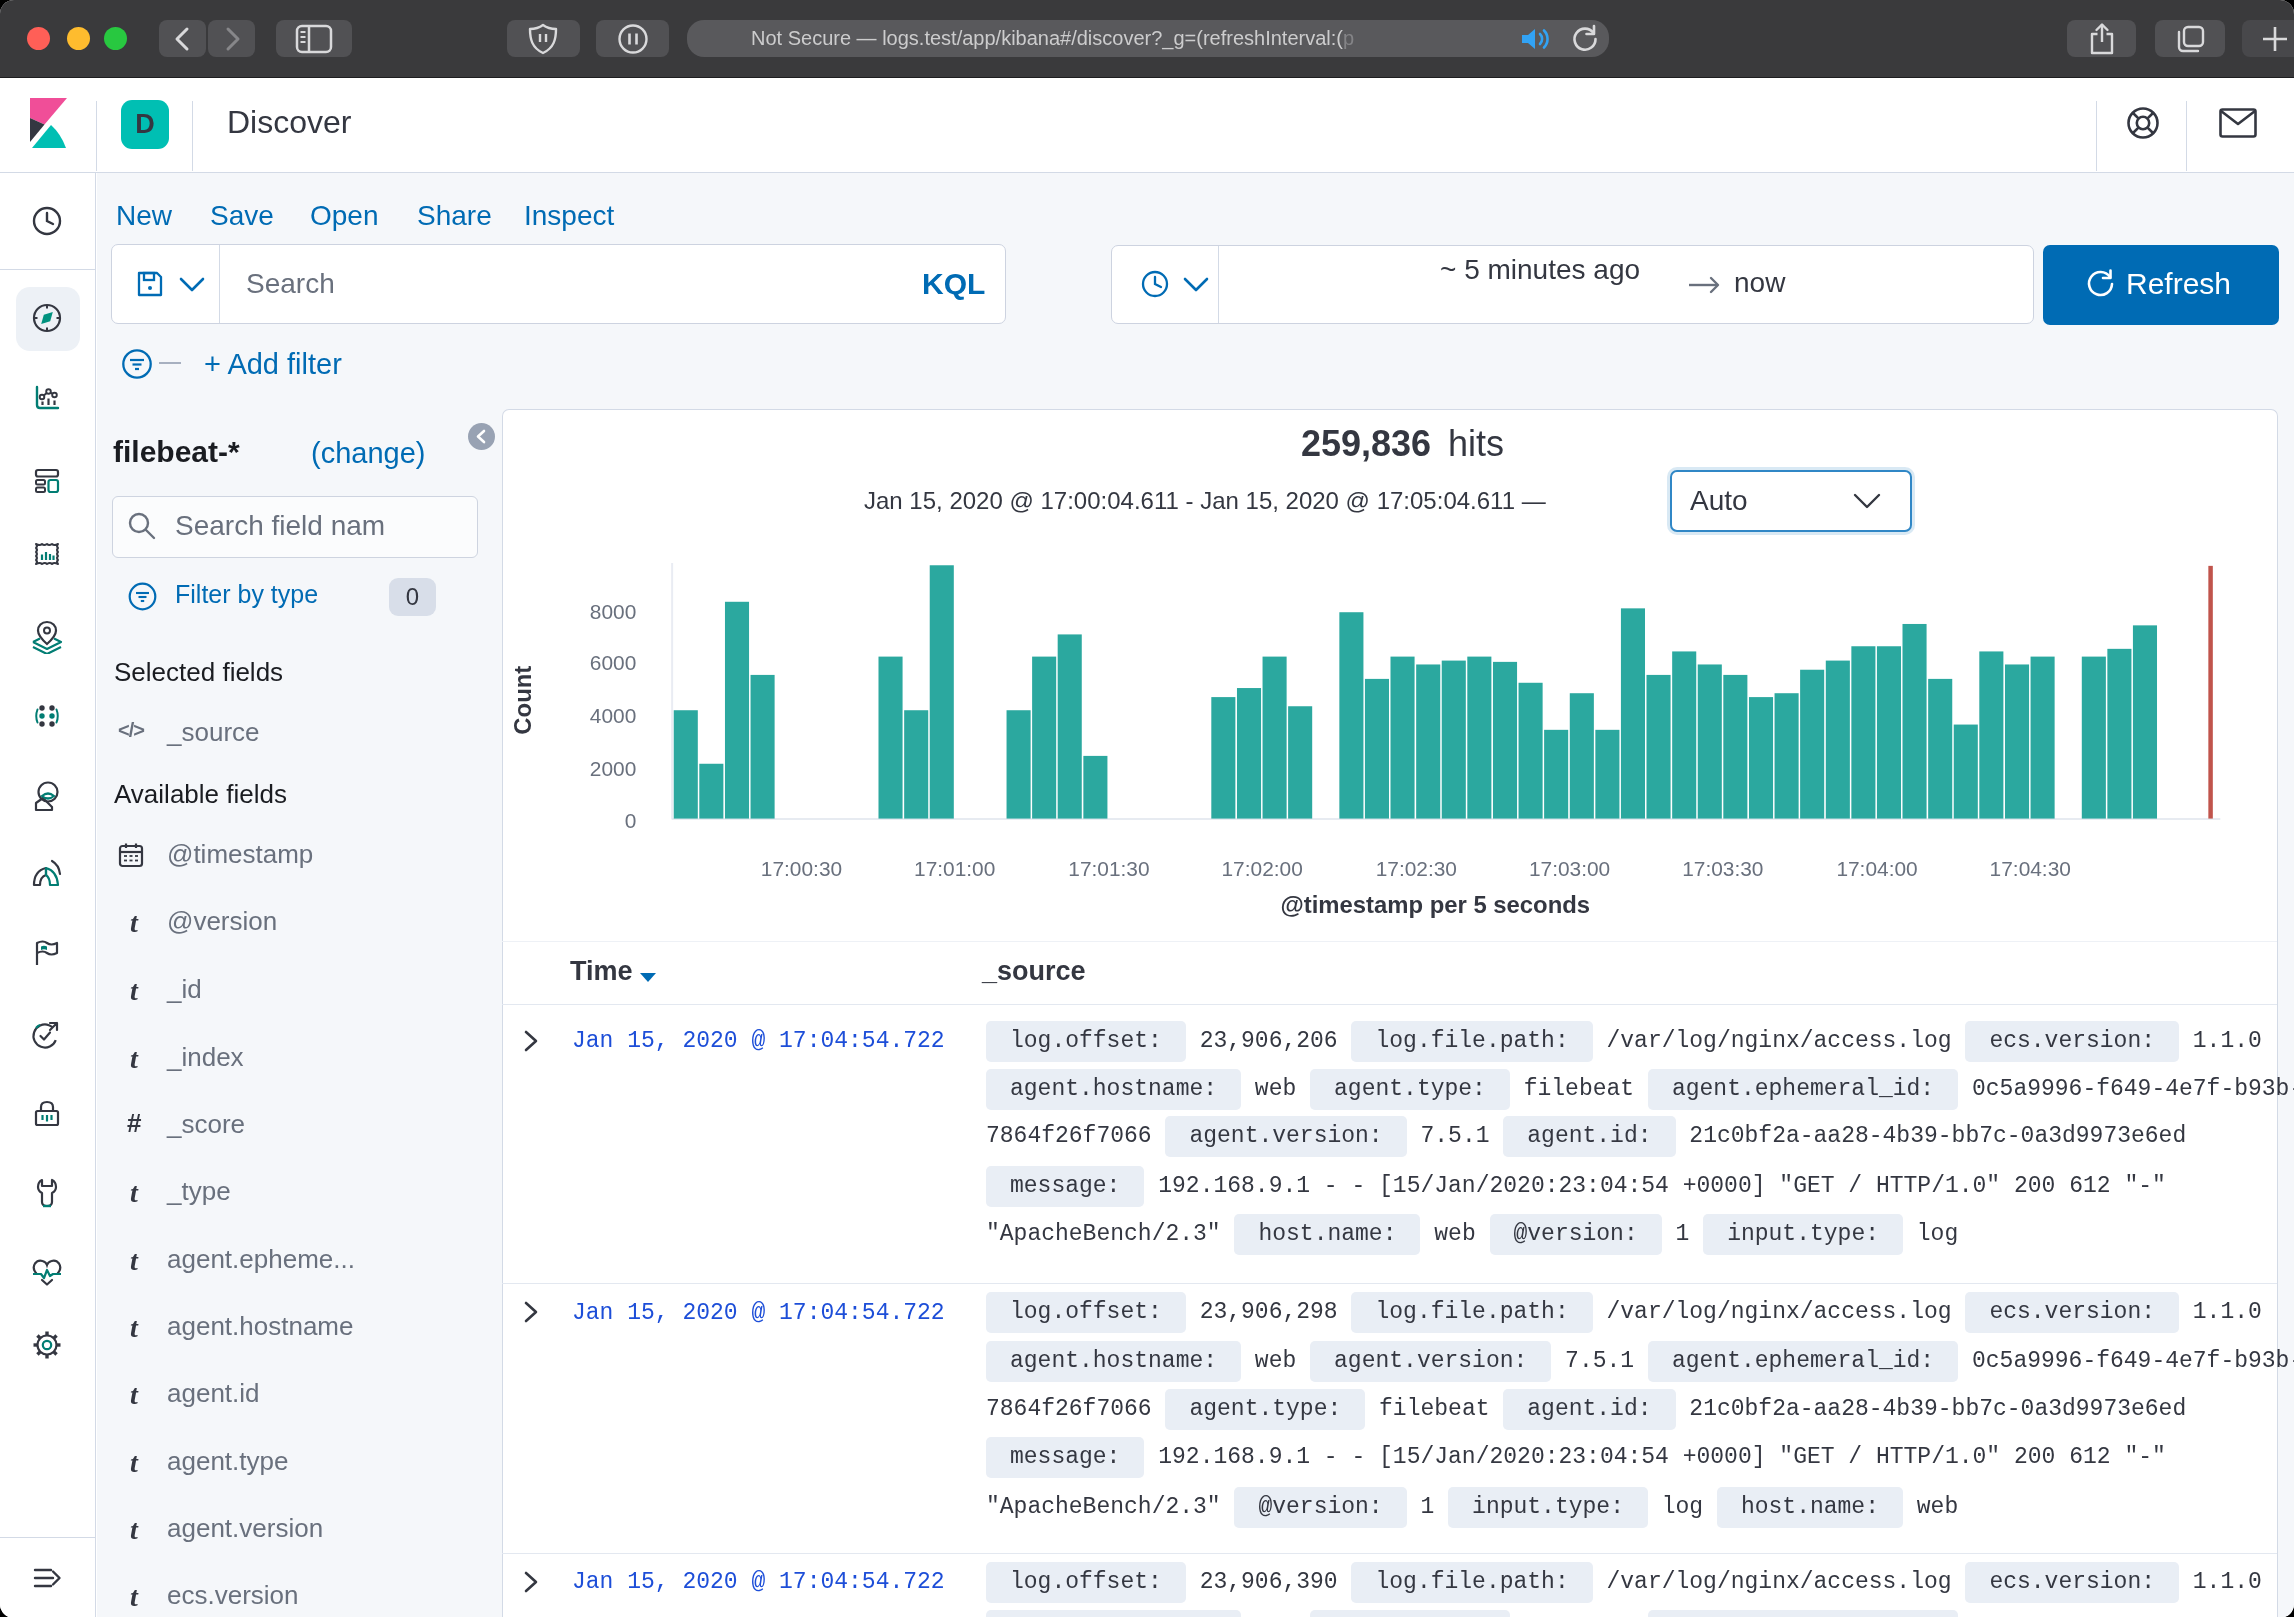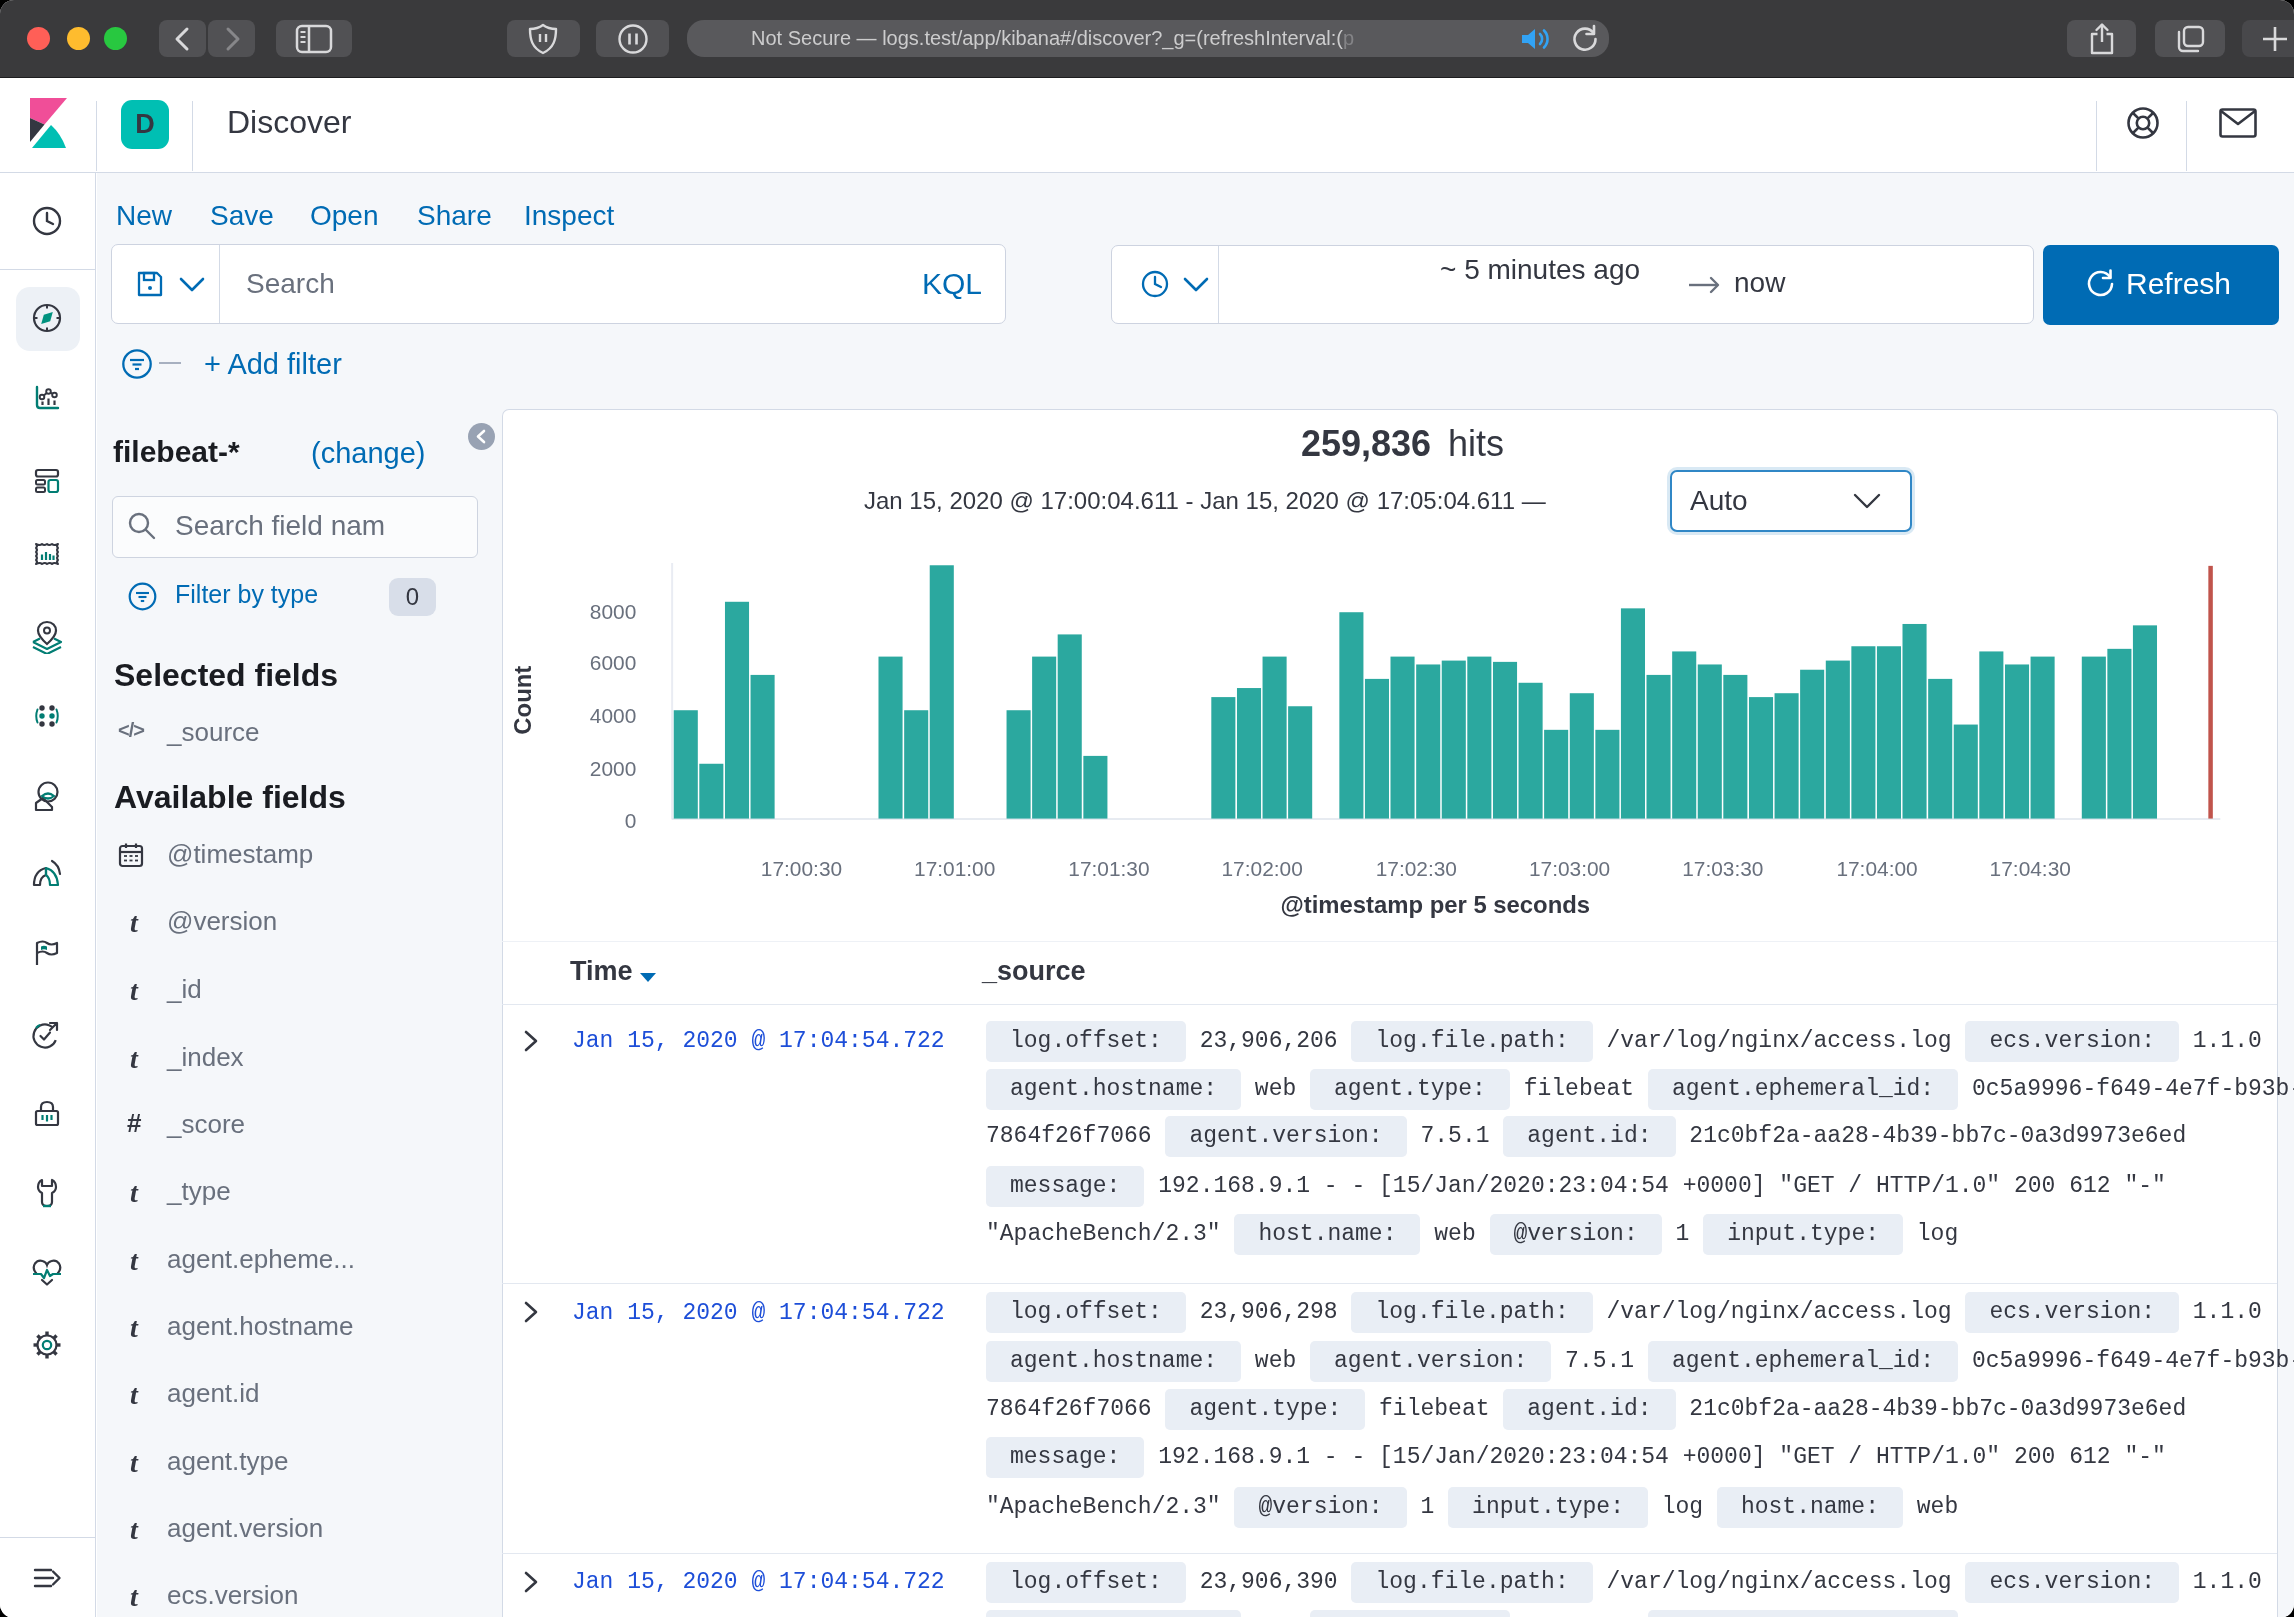--- a/index.html
+++ b/index.html
@@ -12,21 +12,21 @@
 .khead-div{position:absolute;top:101px;height:70px;width:1px;background:#d3dae6}
 #navcol{position:absolute;left:0;top:78px;width:96px;height:1540px;background:#fff;border-right:1px solid #d3dae6}
 #sidebar{position:absolute;left:97px;top:172px;width:2198px;height:1446px;background:#f5f7fa}
 .blue{color:#006bb4}
 .navlink{position:absolute;top:200px;font-size:28px;font-weight:500;color:#006bb4}
 #searchbar{position:absolute;left:111px;top:244px;width:895px;height:80px;background:#fff;border:1px solid #cdd3e0;border-radius:7px}
 #timepick{position:absolute;left:1111px;top:245px;width:923px;height:79px;background:#fff;border:1px solid #cdd3e0;border-radius:7px}
 #refresh{position:absolute;left:2043px;top:245px;width:236px;height:80px;background:#006bb4;border-radius:7px;color:#fff;font-size:22px;font-weight:500}
 #panel{position:absolute;left:502px;top:409px;width:1776px;height:1209px;background:#fff;border:1px solid #d3dae6;border-radius:7px 7px 0 0;border-bottom:none}
 .fldrow{position:absolute;left:112px;font-size:26px;color:#69707d}
-.fldhead{position:absolute;left:114px;font-size:32px;font-weight:700;color:#1a1c21}
+.fldhead{position:absolute;left:114px;font-size:26px;font-weight:400;color:#1a1c21}
 .chip{display:inline-block;background:#e9eef5;border-radius:5px;padding:0 24px;height:41px;line-height:41px}
 .srcline{position:absolute;left:986px;width:1229px;font-family:"Liberation Mono",monospace;font-size:23px;color:#343741;white-space:nowrap;height:49px;line-height:49px}
 .rowtime{position:absolute;left:572px;font-family:"Liberation Mono",monospace;font-size:23px;color:#1d4ed8;height:49px;line-height:49px}
 .rowline{position:absolute;left:502px;width:1775px;height:1px;background:#e3e8f0}
 .xlab{font-size:21px;fill:#69707d}
 </style></head><body>
 <div id="win">
     <div id="sidebar"></div>
     <div id="navcol"></div>
     <div id="titlebar"></div>
@@ -235,21 +235,21 @@
     <div class="abs" style="left:219px;top:245px;width:1px;height:78px;background:#d3dae6"></div>
     <svg class="abs" style="left:135px;top:269px" width="30" height="30" viewBox="0 0 30 30">
       <path d="M4 4 L22 4 L26 8 L26 26 L4 26 Z" stroke="#006bb4" stroke-width="2.3" fill="none" stroke-linejoin="round"></path>
       <rect x="9" y="4" width="10" height="7" stroke="#006bb4" stroke-width="2.3" fill="none"></rect>
       <circle cx="15" cy="19" r="2" fill="#006bb4"></circle>
     </svg>
     <svg class="abs" style="left:179px;top:277px" width="26" height="16" viewBox="0 0 26 16">
       <path d="M2 2 L13 13 L24 2" stroke="#006bb4" stroke-width="2.6" fill="none" stroke-linecap="round" stroke-linejoin="round"></path>
     </svg>
     <div class="abs" style="left:246px;top:268px;font-size:28px;color:#69707d">Search</div>
-    <div class="abs blue" style="left:922px;top:267px;font-size:30px;font-weight:400">KQL</div>
+    <div class="abs blue" style="left:922px;top:267px;font-size:30px;font-weight:700">KQL</div>
     <div id="timepick"></div>
     <div class="abs" style="left:1218px;top:246px;width:1px;height:77px;background:#d3dae6"></div>
     <svg class="abs" style="left:1140px;top:269px" width="30" height="30" viewBox="0 0 30 30">
       <circle cx="15" cy="15" r="12" stroke="#006bb4" stroke-width="2.3" fill="none"></circle>
       <path d="M15 8 L15 15 L21 18" stroke="#006bb4" stroke-width="2.3" fill="none" stroke-linecap="round"></path>
     </svg>
     <svg class="abs" style="left:1183px;top:277px" width="26" height="16" viewBox="0 0 26 16">
       <path d="M2 2 L13 13 L24 2" stroke="#006bb4" stroke-width="2.6" fill="none" stroke-linecap="round" stroke-linejoin="round"></path>
     </svg>
     <div class="abs" style="left:1440px;top:254px;font-size:28px;color:#343741">~ 5 minutes ago</div>

